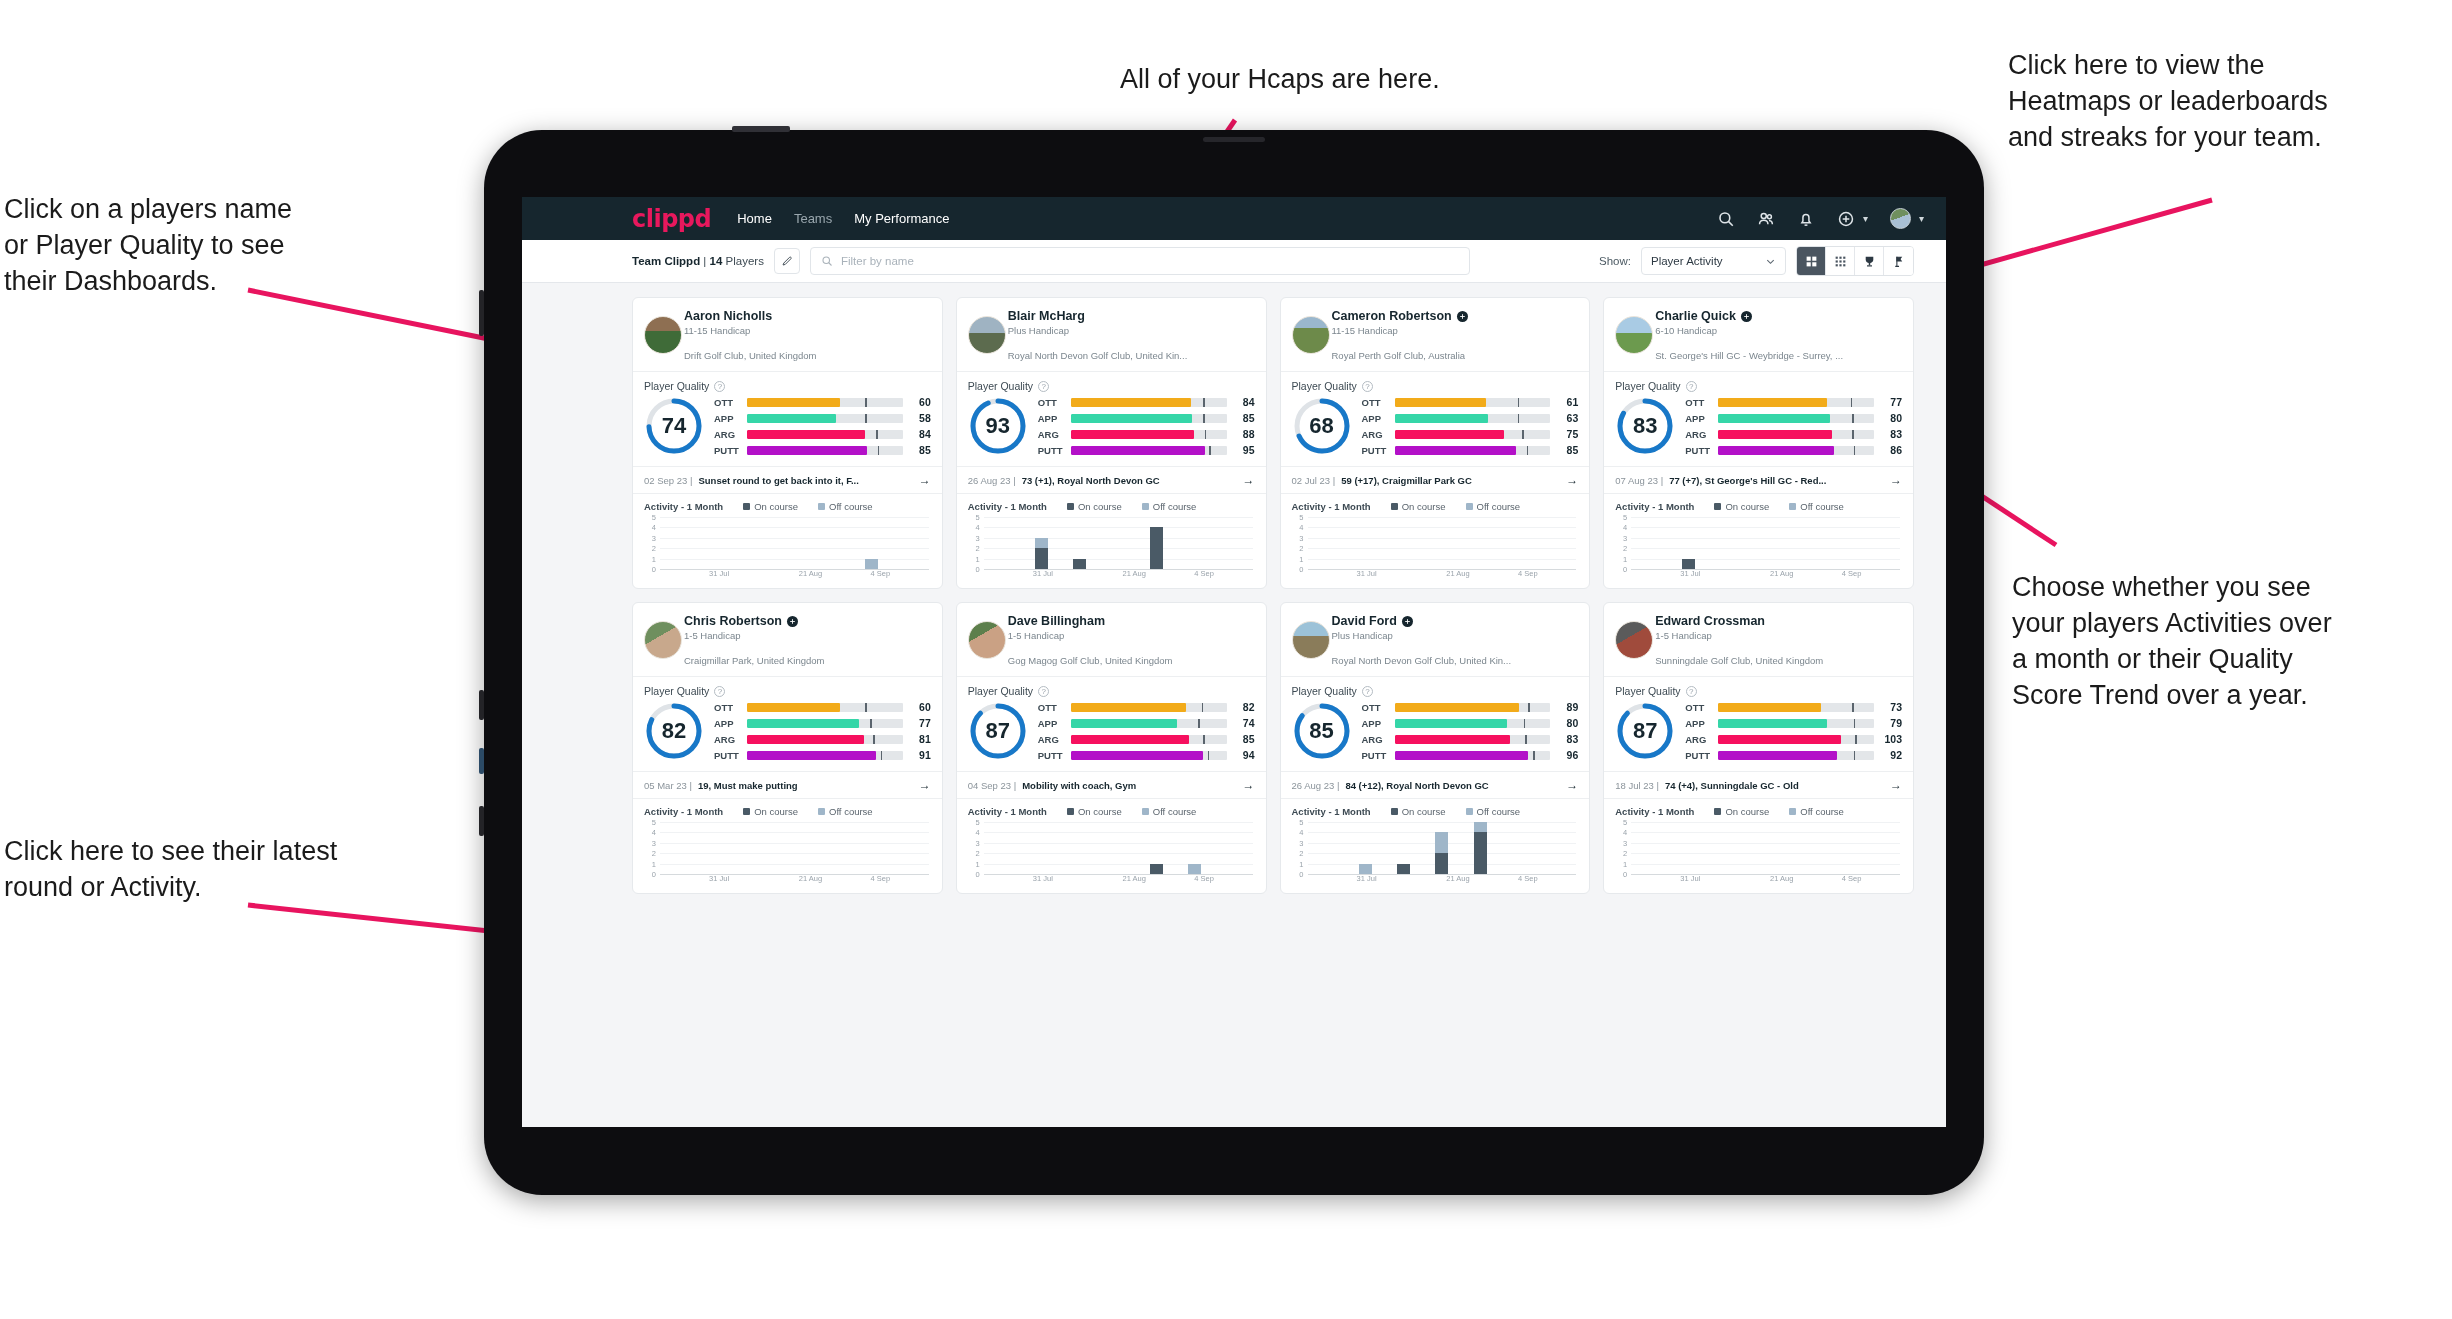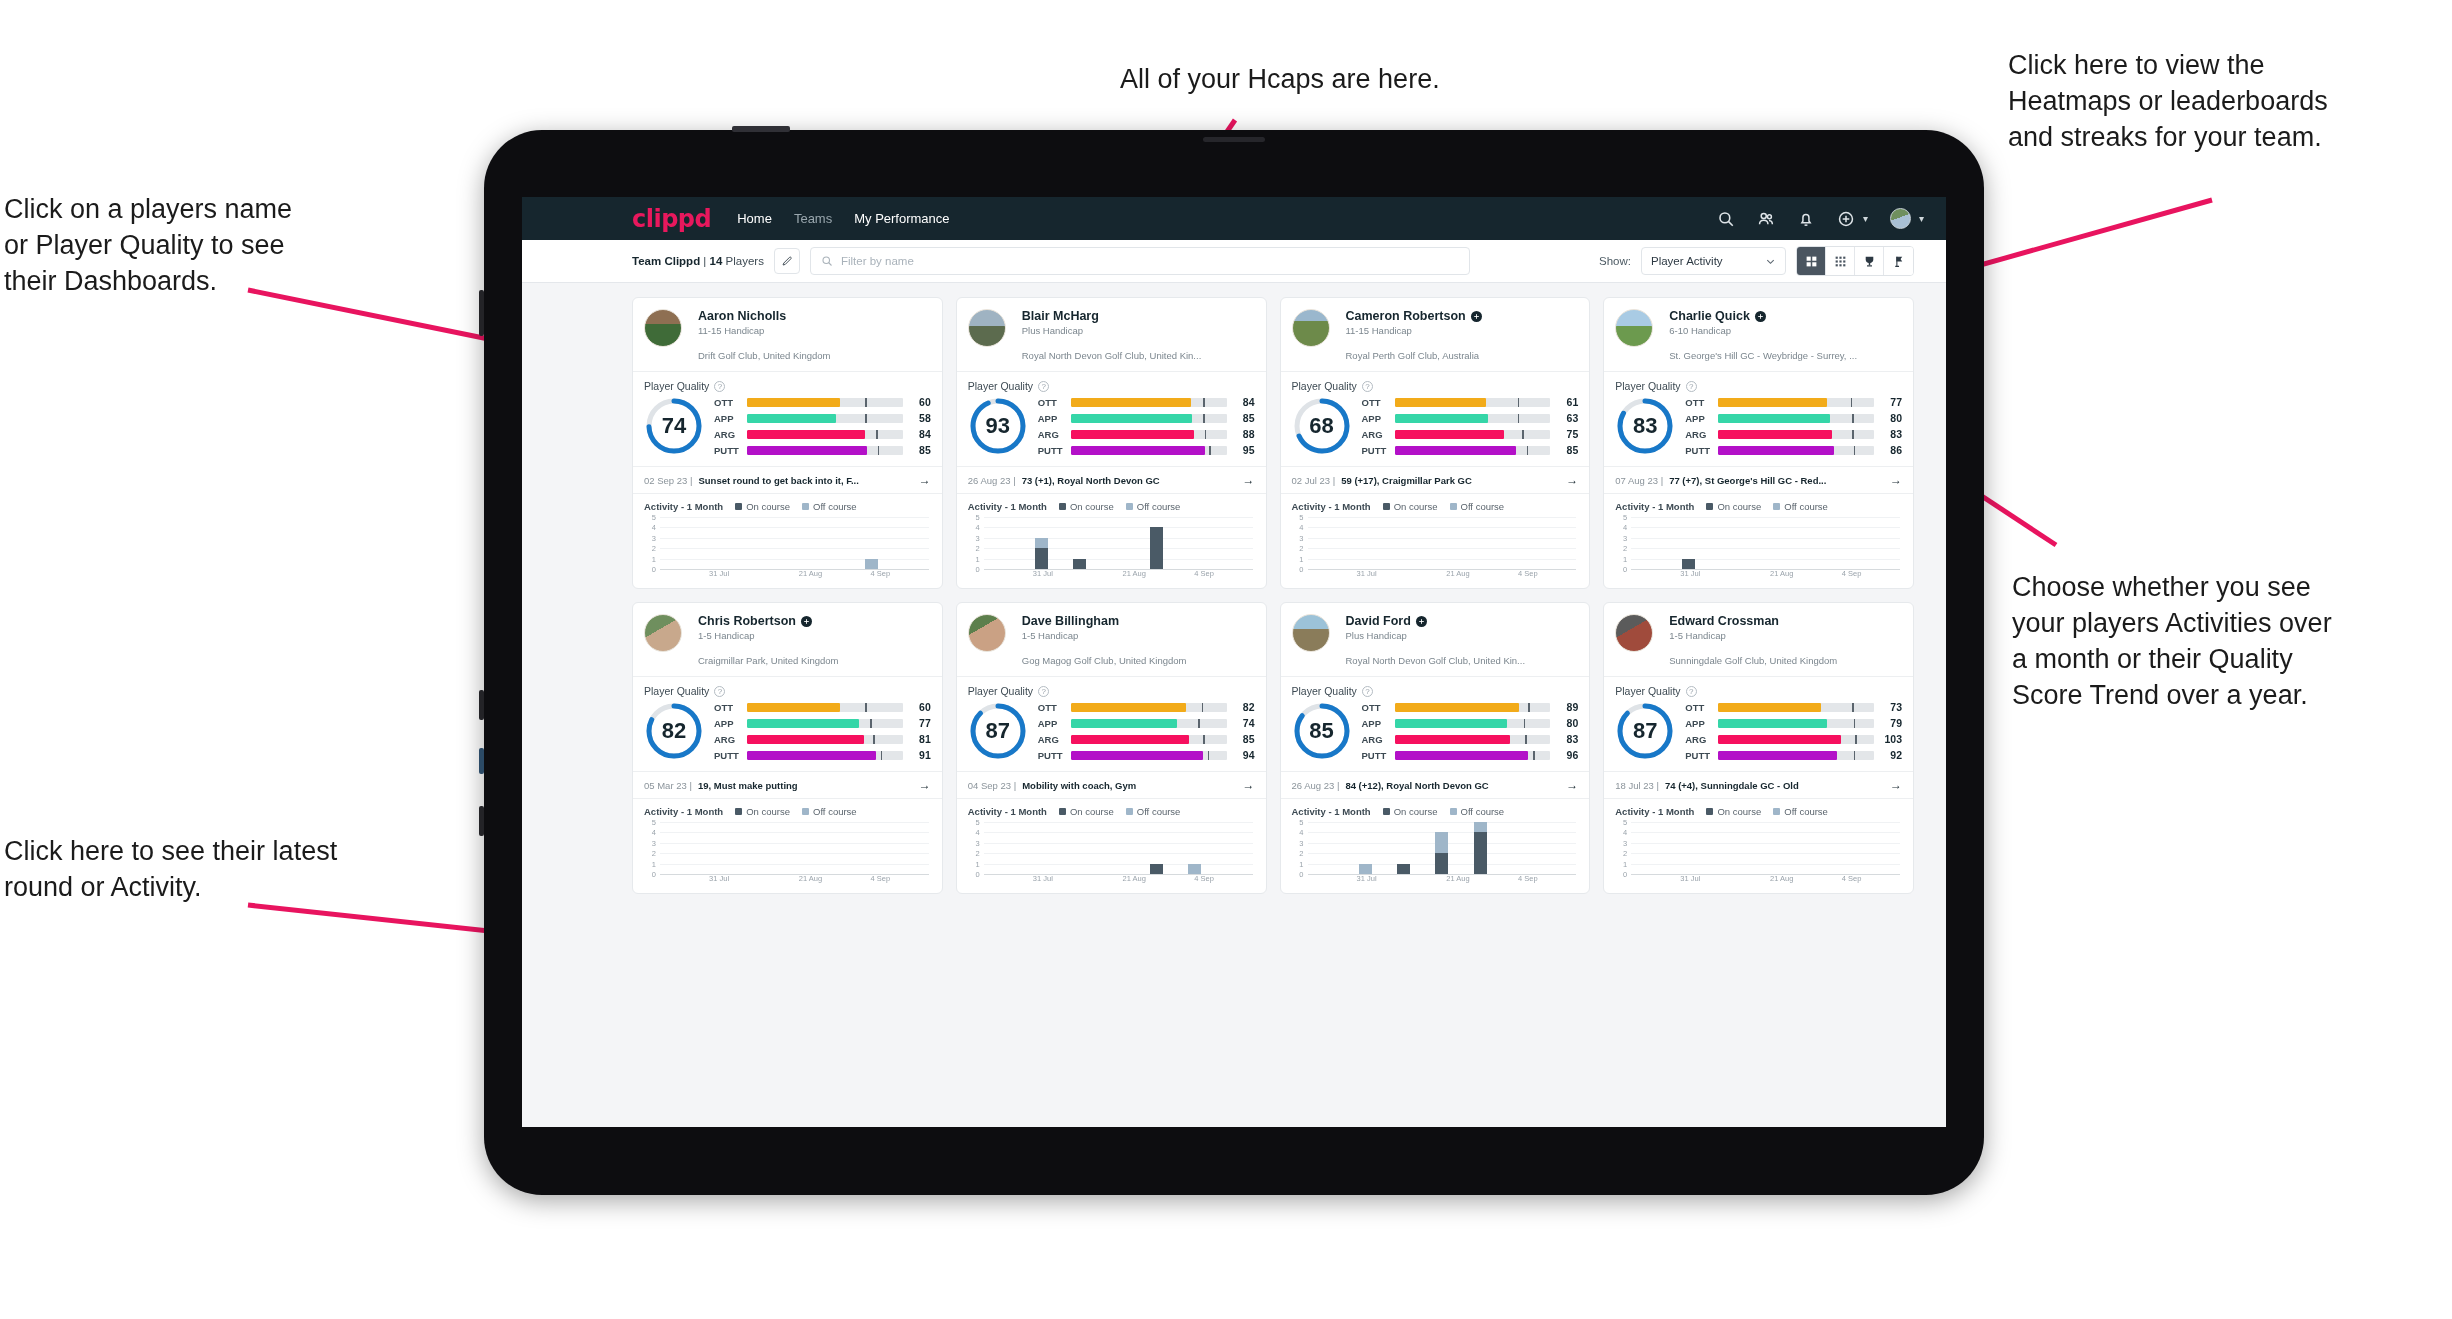--- a/index.html
+++ b/index.html
@@ -132,21 +132,21 @@
 
   
   .grid {
     padding: 14px 32px 0 110px;
     display: grid; grid-template-columns: repeat(4, 1fr);
     gap: 13px;
   }
   .card {
     background:#fff; border:1px solid #e6e9ec; border-radius:6px; overflow:hidden;
   }
-  .card-head { display:flex; gap:16px; padding: 11px 11px 10px; align-items:flex-start; }
+  .card-head { display:flex; gap:2px; padding: 11px 11px 10px; align-items:center; }
   .pavatar {
     width:38px; height:38px; border-radius:50%; flex:none;
     border:1.5px solid #e8e3da; overflow:hidden; position:relative;
   }
   .pname { font-size:12.5px; font-weight:700; color:#16262e; display:flex; align-items:center; gap:5px;}
   .verif {
     width:11px; height:11px; border-radius:50%; background:#16262e; flex:none;
     display:inline-flex; align-items:center; justify-content:center;
   }
   .verif svg { width:7px; height:7px; }
@@ -176,21 +176,21 @@
   .barnum { font-size:10.5px; font-weight:700; color:#16262e; width:22px; text-align:right; }
 
   .latest {
     display:flex; align-items:center; gap:6px; padding: 6px 11px;
     border-top:1px solid #edeff1; border-bottom:1px solid #edeff1;
     font-size:9.5px; color:#8b949b; background:#fff;
   }
   .latest b { color:#16262e; }
   .latest .arr { margin-left:auto; color:#16262e; font-size:12px; }
 
-  .act-head { display:flex; align-items:center; gap:12px; padding: 7px 11px 3px; font-size:9.5px; color:#3d4a53; }
+  .act-head { display:flex; align-items:center; gap:20px; padding: 7px 11px 3px; font-size:9.5px; color:#3d4a53; }
   .act-head b { font-weight:700; }
   .lg { display:flex; align-items:center; gap:4px; color:#5a646d; }
   .sw { width:7px; height:7px; border-radius:1px; }
   .sw.on { background:#4a5a66; }
   .sw.off { background:#9fb6c9; }
 
   .chart { padding: 2px 11px 9px; }
   .chart-inner { position:relative; height:62px; }
   .yaxis { position:absolute; left:0; top:0; bottom:10px; width:14px; }
   .ylab { position:absolute; right:2px; font-size:7.5px; color:#9aa3ab; transform: translateY(-50%); }

